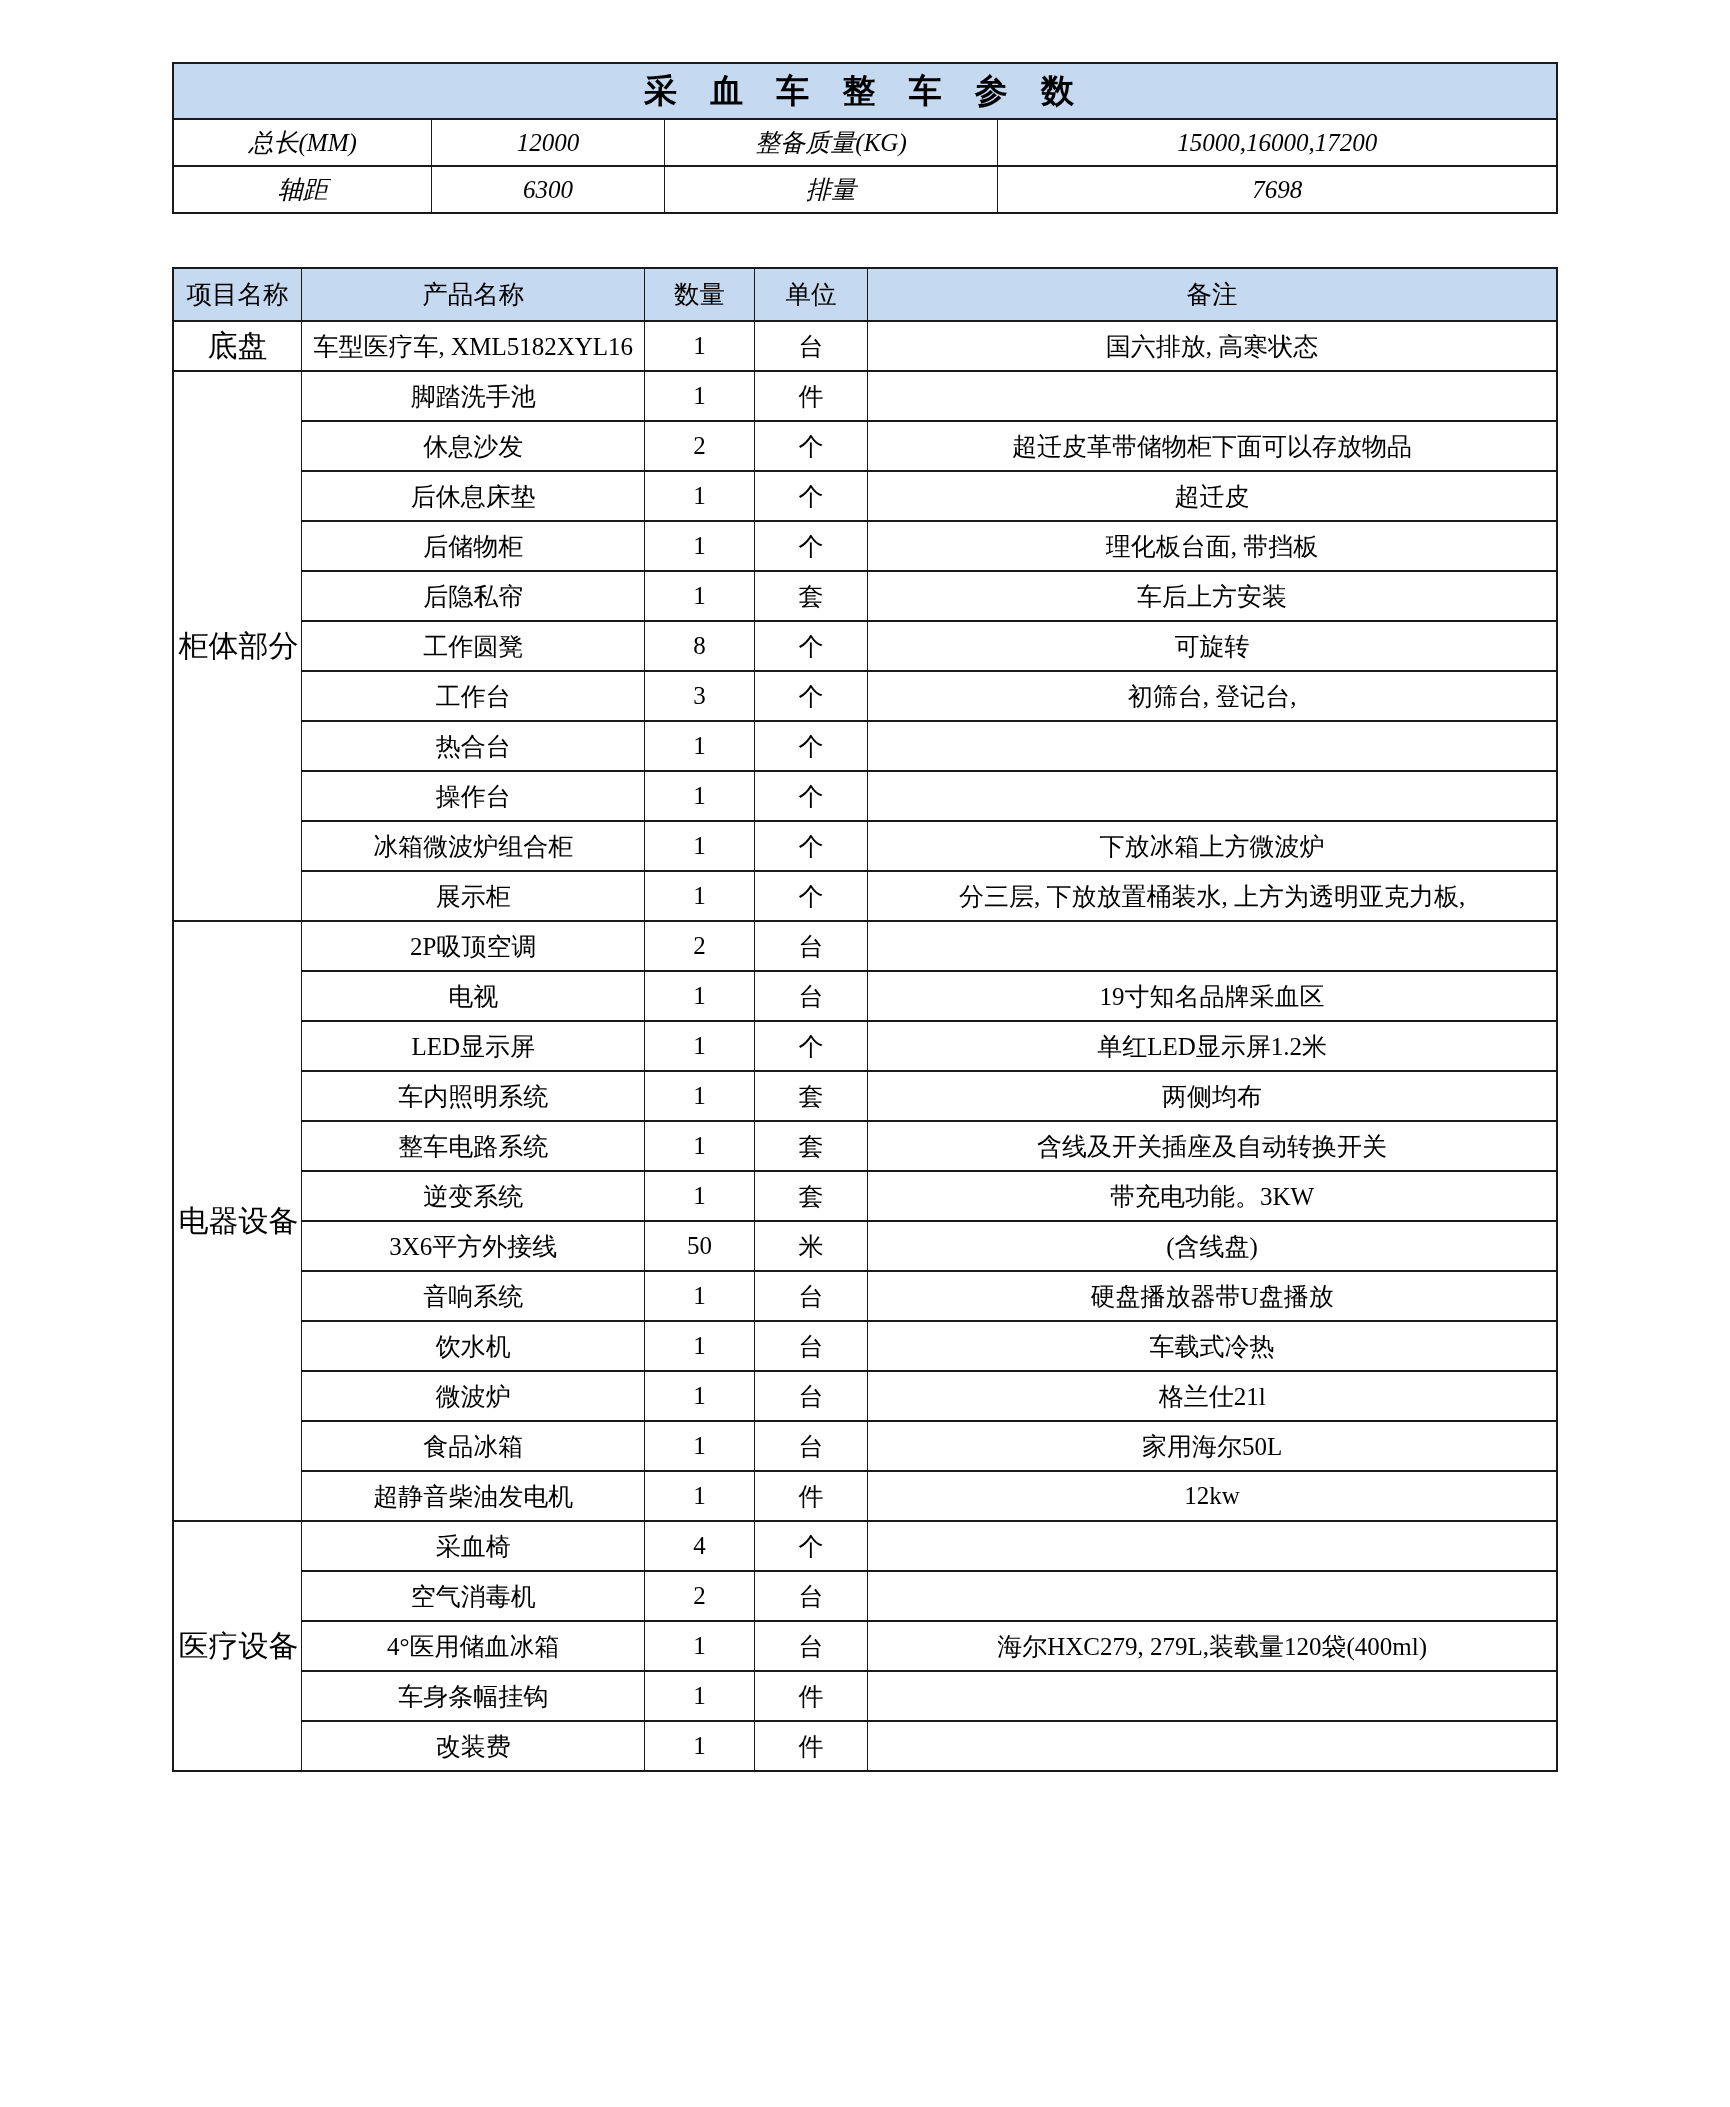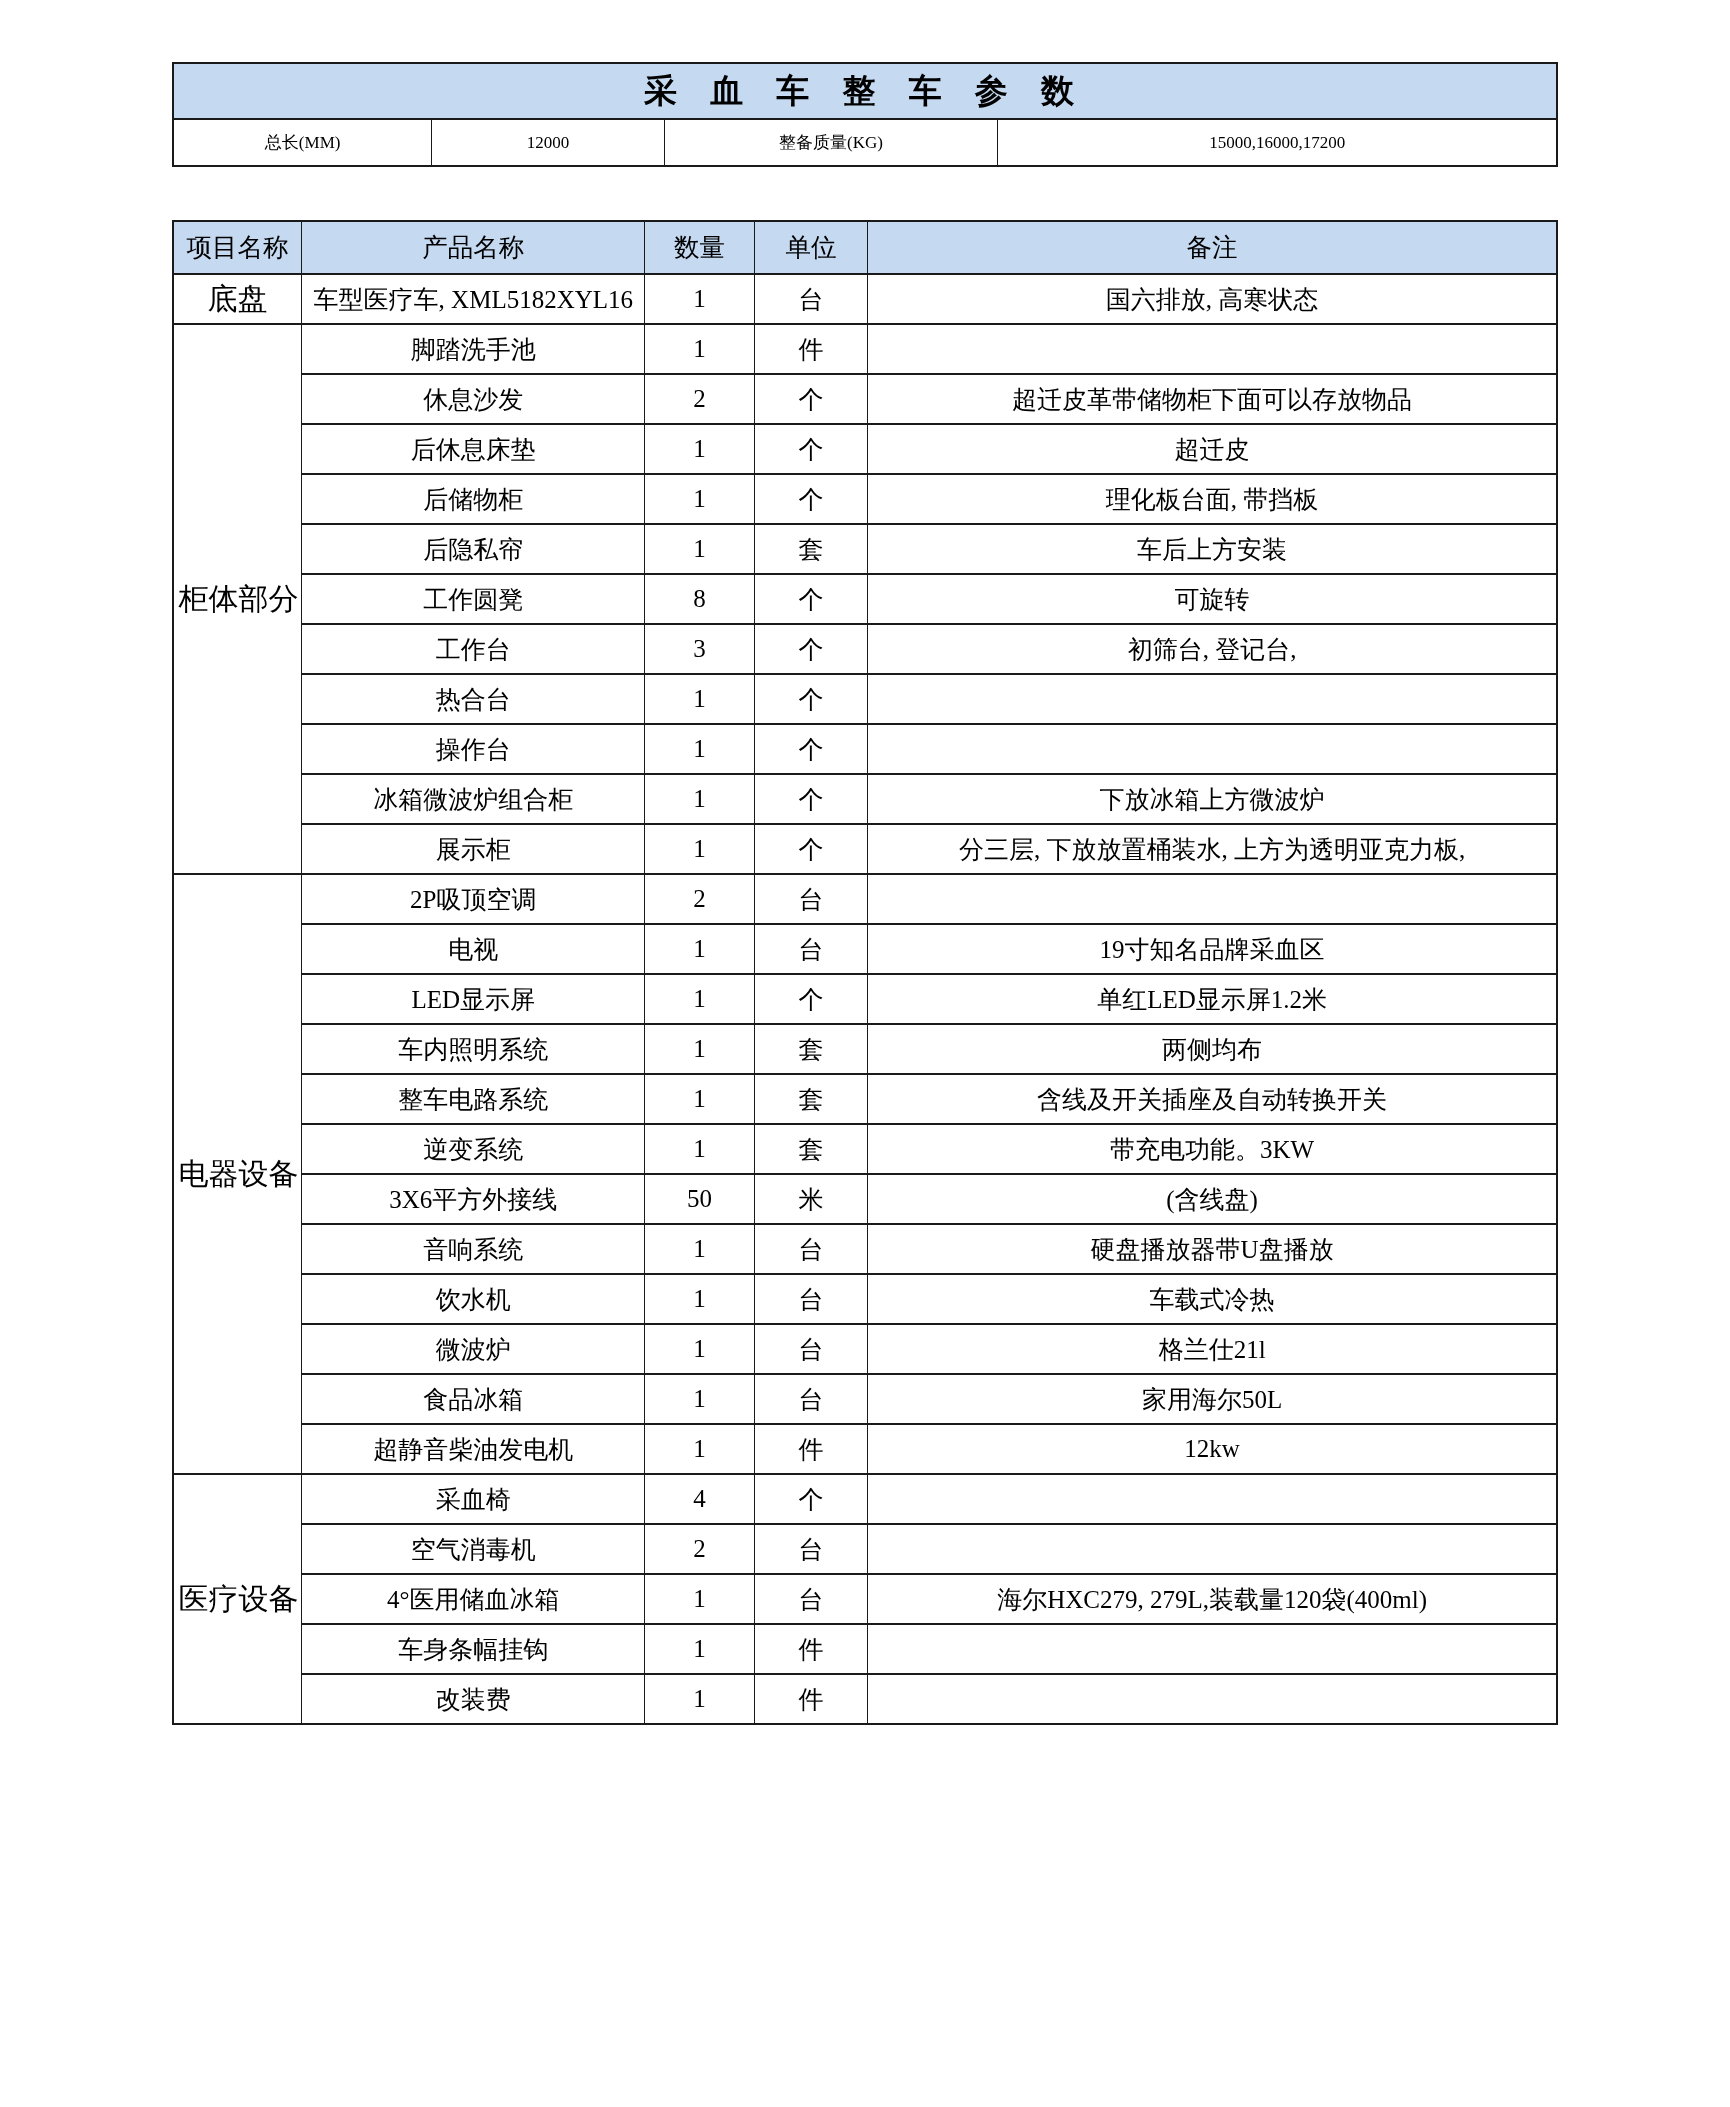--- a/index.html
+++ b/index.html
@@ -43,21 +43,22 @@
   .t1 td.title-cell {
     background: var(--header-bg, #C5D9F1);
     font-family: "Liberation Sans", "DejaVu Sans", sans-serif;
     font-weight: bold;
     font-size: 33px;
     letter-spacing: 12px;
     height: 54px;
   }
   .t1 td.cell {
     height: 45px;
-    font-size: 17px;
+    font-size: 25px;
+    font-style: italic;
   }
   
   .t2 {
     margin-top: 53px;
   }
   .t2 th {
     background: var(--header-bg, #C5D9F1);
     font-family: "Liberation Sans", "DejaVu Sans", sans-serif;
     font-weight: normal;
     font-size: 25.5px;
@@ -86,20 +87,26 @@
     </colgroup>
     <tbody>
       <tr>
         <td class="title-cell" colspan="4">采 血 车 整 车 参 数</td>
       </tr>
       <tr>
         <td class="cell">总长(MM)</td>
         <td class="cell">12000</td>
         <td class="cell">整备质量(KG)</td>
         <td class="cell">15000,16000,17200</td>
+      </tr>
+      <tr>
+        <td class="cell">轴距</td>
+        <td class="cell">6300</td>
+        <td class="cell">排量</td>
+        <td class="cell">7698</td>
       </tr>
     </tbody>
   </table>
 
   <table class="t2">
     <colgroup>
       <col style="width:9.3%">
       <col style="width:24.8%">
       <col style="width:7.9%">
       <col style="width:8.2%">

